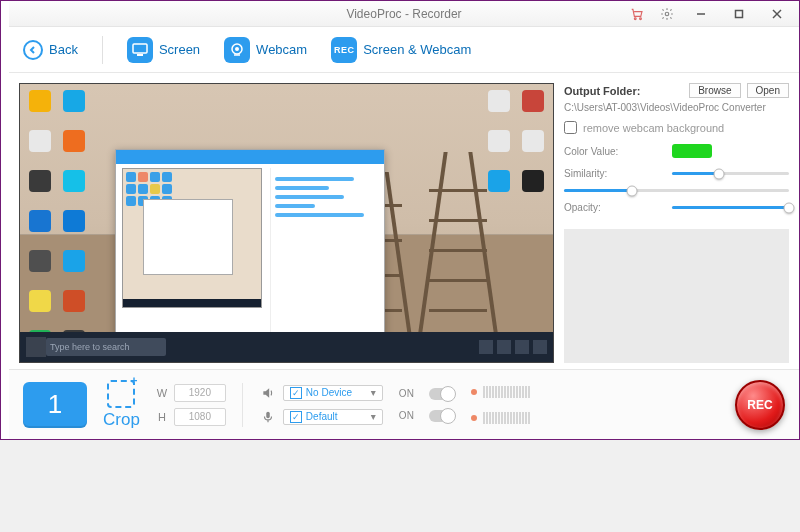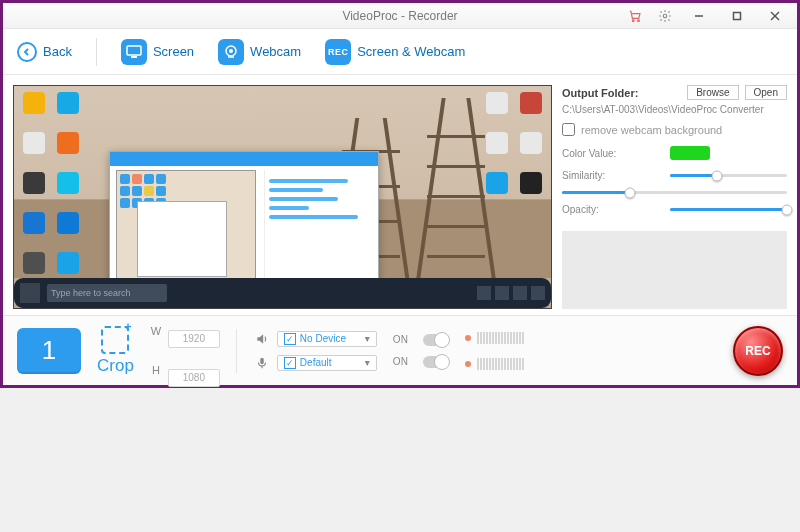--- a/index.html
+++ b/index.html
@@ -1,17 +1,17 @@
 <!DOCTYPE html>
 <html><head>
 <meta charset="utf-8">
 <style>
   * { box-sizing: border-box; margin: 0; padding: 0; }
   body { font-family: "Segoe UI", Arial, sans-serif; font-size: 11px; background: #f0f0f0; user-select: none; }
-  .window { width: 800px; height: 388px; background: #fff; border: 3px solid #701a75; display: flex; flex-direction: column; }
+  .window { width: 800px; height: 440px; background: #fff; border: 1px solid #701a75; display: flex; flex-direction: column; padding-left: 8px; }
 
   
   .titlebar { height: 26px; background: linear-gradient(#fdfdfd,#f2f2f2); border-bottom: 1px solid #e5e5e5; display: flex; align-items: center; position: relative; }
   .titlebar .title { position: absolute; left: 50%; transform: translateX(-50%); color: #7a7a7a; font-size: 12px; }
   .titlebar .right-icons { margin-left: auto; display: flex; align-items: center; gap: 10px; padding-right: 8px; }
   .tb-icon { width: 20px; height: 20px; display:flex; align-items:center; justify-content:center; color:#888; }
   .win-btn { width: 28px; height: 20px; display:flex; align-items:center; justify-content:center; color:#555; }
 
   
   .mainnav { height: 46px; display:flex; align-items:center; padding: 0 14px; gap: 24px; border-bottom: 1px solid #e7e7e7; }
@@ -19,21 +19,21 @@
   .nav-icon-box { width:26px; height:26px; border-radius:6px; background:#2d9cee; display:flex; align-items:center; justify-content:center; color:#fff; }
   .nav-sep { width:1px; height:28px; background:#e0e0e0; }
   .back-arrow { width:20px; height:20px; border-radius:50%; border:2px solid #2d9cee; display:flex; align-items:center; justify-content:center; color:#2d9cee; }
 
   
   .workarea { flex:1; display:flex; padding: 10px 10px 6px 10px; gap:10px; min-height:0; }
   .preview { flex:1; background:#333; border:1px solid #444; position:relative; overflow:hidden; }
   .desktop-bg { position:absolute; inset:0; background: linear-gradient(#d7c6b3, #cfbda9 50%, #b8a58e); }
   .floor { position:absolute; left:0; right:0; bottom:30px; height:35%; background:#a78f75; }
   .wall-line { position:absolute; left:0; right:0; bottom:calc(30px + 35%); height:1px; background:rgba(0,0,0,.15); }
-  .taskbar { position:absolute; left:0; right:0; bottom:0; height:30px; background:#1c2635; display:flex; align-items:center; padding:0 6px; gap:7px;border-radius:9px; }
+  .taskbar { position:absolute; left:0; right:0; bottom:0; height:30px; background:#1c2635; display:flex; align-items:center; padding:0 6px; gap:0; }
   .taskbar .start { width:20px; height:20px; background:#fff2; }
   .taskbar .search { flex:0 0 120px; height:18px; background:#404b5c; border-radius:2px; color:#9aa5b5; font-size:9px; display:flex; align-items:center; padding-left:4px; }
   .taskbar .tray { margin-left:auto; display:flex; gap:4px; }
   .taskbar .tray span { width:14px; height:14px; background:#3a4556; }
   .ladder { position:absolute; width:70px; bottom:30px; }
   .ladder::before, .ladder::after { content:""; position:absolute; bottom:0; width:4px; background:#6b5640; }
   .ladder::before { left:8px; height:100%; transform:skewX(-8deg); }
   .ladder::after { right:8px; height:100%; transform:skewX(8deg); }
   .rung { position:absolute; left:6px; right:6px; height:3px; background:#6b5640; }
   .icon-grid { position:absolute; top:6px; left:6px; display:grid; grid-template-columns: repeat(2, 28px); gap:6px 6px; }
@@ -70,21 +70,21 @@
 
   
   .footer { height:70px; border-top:1px solid #e5e5e5; background:#fbfbfb; display:flex; align-items:center; padding:0 14px; gap:16px; }
   .displaybox { width:64px; height:46px; background:#2d9cee; border-radius:6px; display:flex; align-items:center; justify-content:center; color:#fff; font-size:26px; font-weight:300; box-shadow:inset 0 -2px 0 rgba(0,0,0,.1); }
   .cropgroup { display:flex; flex-direction:column; align-items:center; gap:2px; color:#2d9cee; font-size:17px; }
   .crop-icon { width:28px; height:28px; border:2px dashed #2d9cee; border-radius:4px; position:relative; }
   .crop-icon::after { content:"+"; position:absolute; right:-4px; top:-8px; color:#2d9cee; font-size:12px; font-weight:bold; }
   .dimgroup { display:flex; flex-direction:column; gap:6px; }
   .dimrow { display:flex; align-items:center; gap:6px; color:#888; }
   .dimrow .dimlabel { width:12px; text-align:center; }
-  .dimval { width:52px; height:18px; background:#fff; border:1px solid #d6d6d6; border-radius:2px; color:#aaa; font-size:10px; text-align:center; line-height:16px;margin-top:15px; }
+  .dimval { width:52px; height:18px; background:#fff; border:1px solid #d6d6d6; border-radius:2px; color:#aaa; font-size:10px; text-align:center; line-height:16px; }
   .vsep { width:1px; height:44px; background:#e5e5e5; }
   .devgroup { display:flex; flex-direction:column; gap:8px; }
   .devrow { display:flex; align-items:center; gap:6px; }
   .dev-icon { width:18px; color:#888; display:flex; justify-content:center; }
   .devsel { display:flex; align-items:center; gap:4px; border:1px solid #d0d0d0; border-radius:2px; padding:1px 6px; background:#fff; color:#2d9cee; font-size:10px; width:100px; }
   .devsel .dd { margin-left:auto; color:#888; }
   .togglegroup { display:flex; flex-direction:column; gap:10px; }
   .toggle { display:flex; align-items:center; gap:8px; }
   .toggle .tlabel { color:#888; font-size:10px; width:22px; }
   .switch { width:26px; height:12px; background:#cfcfcf; border-radius:6px; position:relative; }

